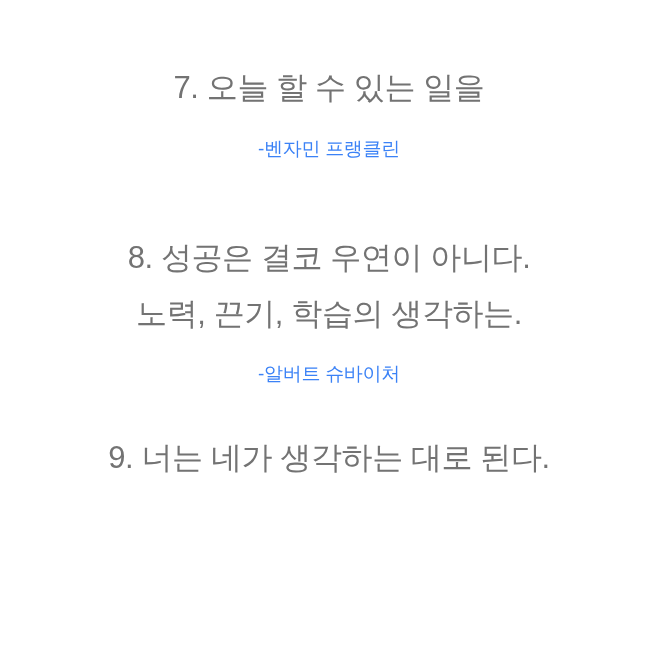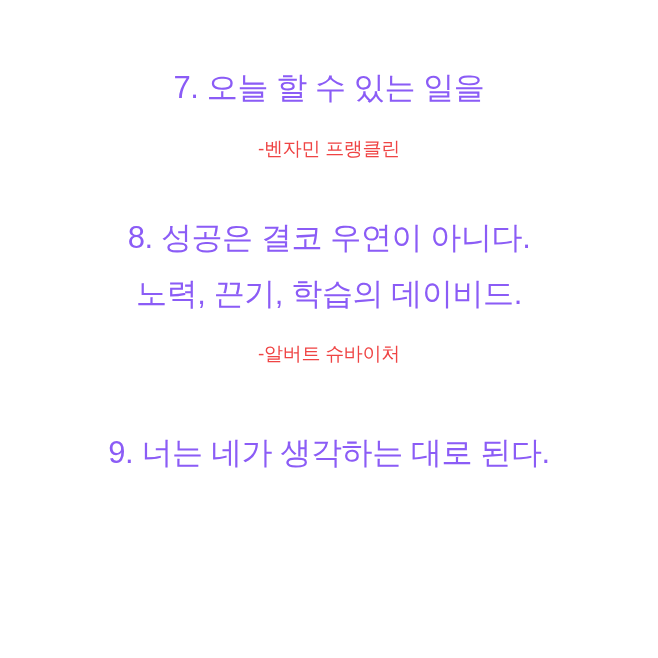--- a/index.html
+++ b/index.html
@@ -29,58 +29,58 @@
     display: flex;
     flex-direction: column;
     align-items: center;
     text-align: center;
   }
   .quote-line {
     font-size: 31px;
     line-height: 1.0;
     font-weight: 400;
     letter-spacing: -0.4px;
-    color: #8b5cf6;
+    color: #737373;
     white-space: nowrap;
   }
   .attribution {
     font-size: 19px;
     font-weight: 400;
     letter-spacing: -0.3px;
-    color: #ef4444;
+    color: #3b82f6;
     white-space: nowrap;
   }
 
   
   #block-1 .quote-line:first-child { margin-top: 22px; }
   #block-1 .quote-line + .quote-line { margin-top: 32px; }
   #block-1 .attribution { margin-top: 33px; }
 
   
-  #block-2 { margin-top: 60px; }
+  #block-2 { margin-top: 80px; }
   #block-2 .quote-line + .quote-line { margin-top: 25px; }
   #block-2 .attribution { margin-top: 32px; }
 
   
-  #block-3 { margin-top: 70px; }
+  #block-3 { margin-top: 55px; }
   #block-3 .attribution { margin-top: 32px; }
 </style>
 </head>
 <body>
 
 <div class="page">
 
   <div class="quote-block" id="block-1">
     <div class="quote-line">7. 오늘 할 수 있는 일을</div>
     <div class="attribution">-벤자민 프랭클린</div>
   </div>
 
   <div class="quote-block" id="block-2">
     <div class="quote-line">8. 성공은 결코 우연이 아니다.</div>
-    <div class="quote-line">노력, 끈기, 학습의 데이비드.</div>
+    <div class="quote-line">노력, 끈기, 학습의 생각하는.</div>
     <div class="attribution">-알버트 슈바이처</div>
   </div>
 
   <div class="quote-block" id="block-3">
     <div class="quote-line">9. 너는 네가 생각하는 대로 된다.</div>
   </div>
 
 </div>
 
 </body></html>

